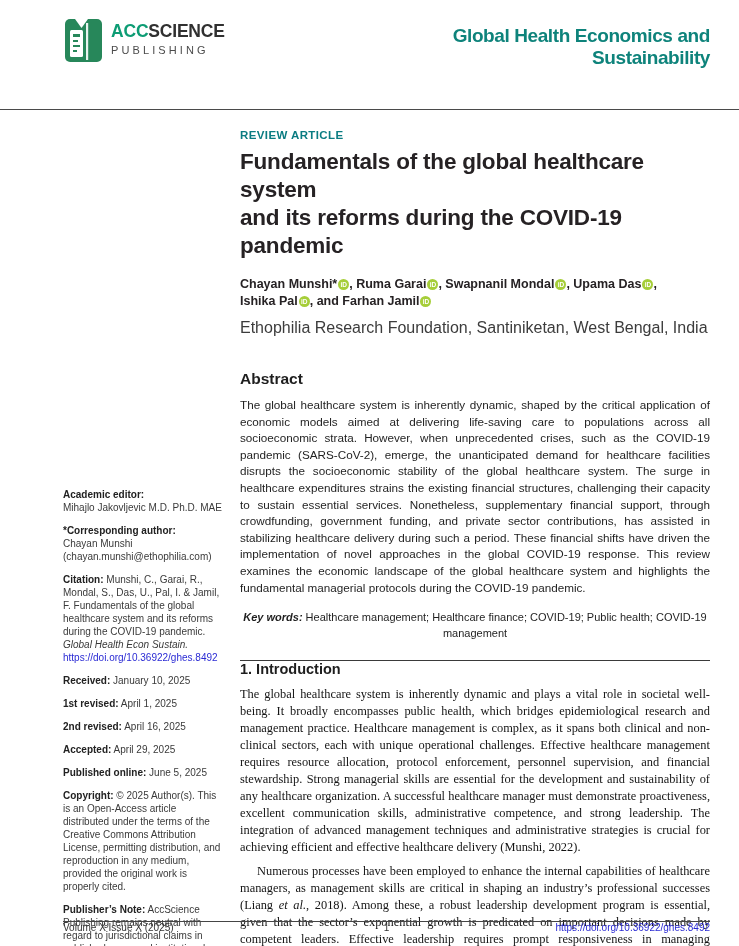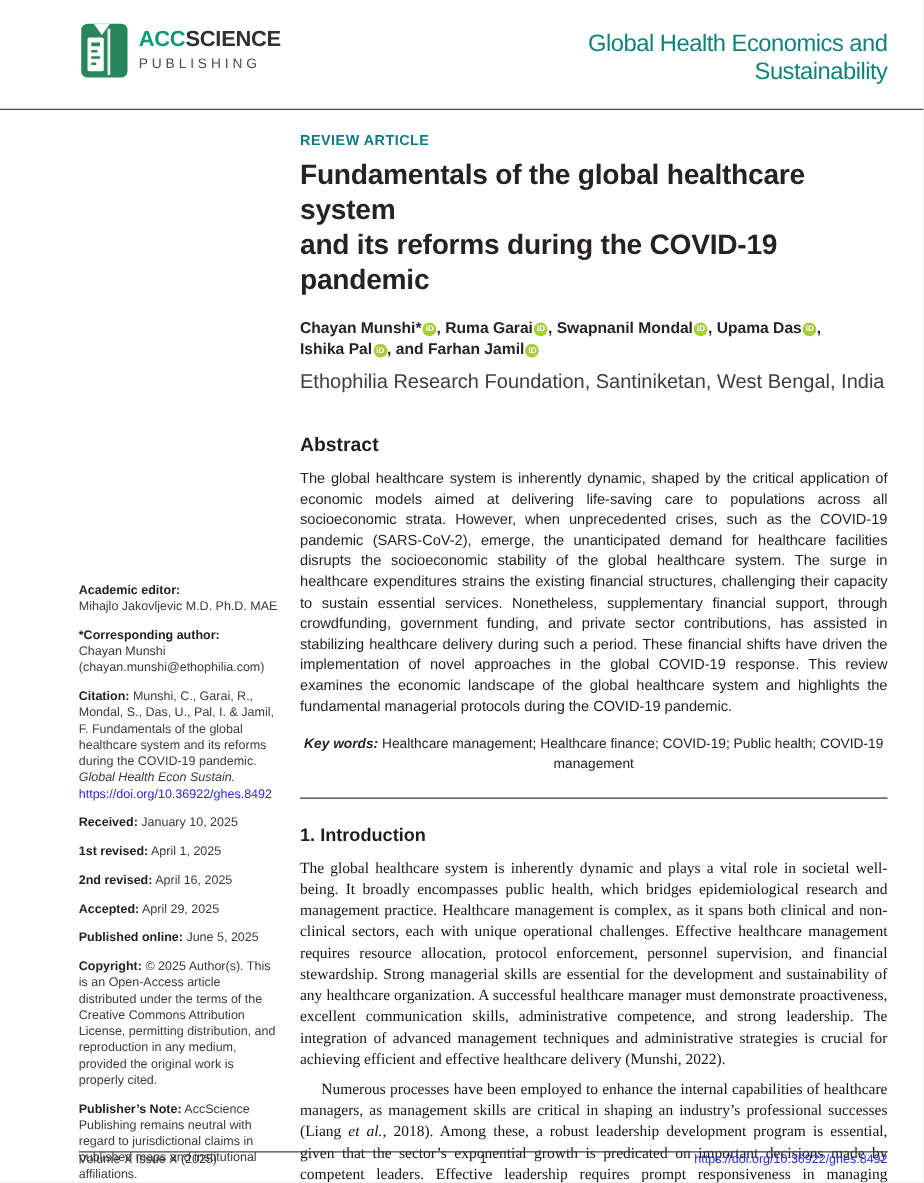--- a/index.html
+++ b/index.html
@@ -5,31 +5,31 @@
   * { margin:0; padding:0; box-sizing:border-box; }
   html,body { background:#e8e8e8; }
   .page {
     position:relative; width:739px; height:946px; margin:0 auto;
     background:#ffffff; overflow:hidden;
     font-family:"Liberation Sans", sans-serif; color:#231f20;
   }
   
   .header {
     display:flex; justify-content:space-between; align-items:flex-start;
-    padding:17px 29px 0 63px; height:88px;
+    padding:17px 29px 0 63px; height:110px;
     border-bottom:1.5px solid #4a4a4a;
   }
   .logo { display:flex; align-items:flex-start; gap:7px; }
   .logo-text { padding-top:5px; }
   .logo-acc-line { font-size:17.5px; font-weight:bold; letter-spacing:-0.2px; line-height:18px; }
   .logo-acc { color:#0d9c74; }
   .logo-science { color:#303030; }
   .logo-publishing { font-size:11px; color:#4b4b4b; letter-spacing:3.1px; line-height:15px; margin-top:2px; }
   .journal-title {
-    text-align:right; font-weight:normal; font-size:19px; line-height:21.5px;
+    text-align:right; font-weight:bold; font-size:19px; line-height:21.5px;
     color:#0e837b; letter-spacing:-0.4px; padding-top:8px;
   }
   
   .columns { display:flex; padding:0 29px 0 63px; align-items:flex-start; }
   .sidebar {
     width:160px; flex:0 0 160px; padding-top:378px;
     font-size:10px; line-height:13px; color:#3a3a3a;
   }
   .sidebar .sec { margin-bottom:10px; }
   .sidebar b { color:#222; }
@@ -55,21 +55,21 @@
   
   .abstract-head { margin-top:33px; font-size:15.5px; font-weight:bold; color:#1e1e1e; }
   .abstract-body {
     margin-top:9px; font-size:11.7px; line-height:16.6px;
     text-align:justify; color:#1f1f1f;
   }
   .keywords { margin-top:14px; font-size:11px; line-height:15.5px; color:#1f1f1f;text-align:center; }
   .keywords .kw-label { font-style:italic; font-weight:bold; }
   .kw-rule { border:none; border-top:1.3px solid #3a3a3a; margin-top:19px; }
   
-  .section-head { margin-top:22px; font-size:14.5px; font-weight:bold; color:#1e1e1e; }
+  .section-head { font-size:14.5px; font-weight:bold; color:#1e1e1e; }
   .body-para {
     font-family:"Liberation Serif", serif; font-size:12.4px; line-height:17px;
     text-align:justify; color:#141414; margin-top:9px;
   }
   .body-para.indent { text-indent:17px; margin-top:7px; }
   
   .footer {
     position:absolute; left:63px; right:29px; bottom:13px;
     border-top:1.4px solid #454545; 
     display:flex; align-items:baseline; font-size:10px; color:#333;

